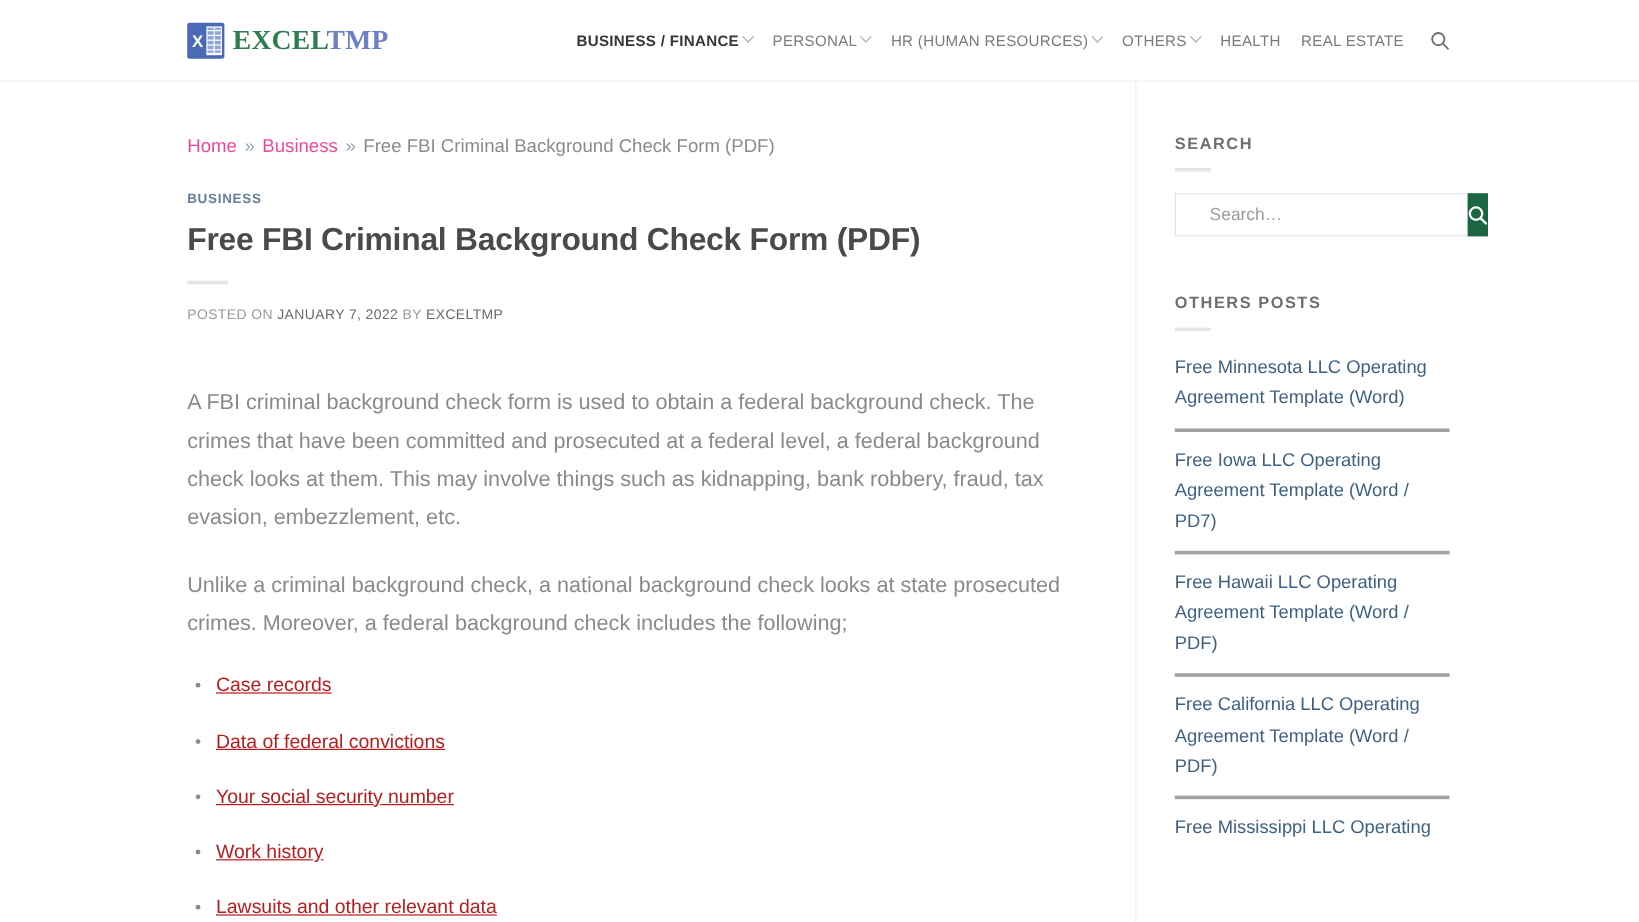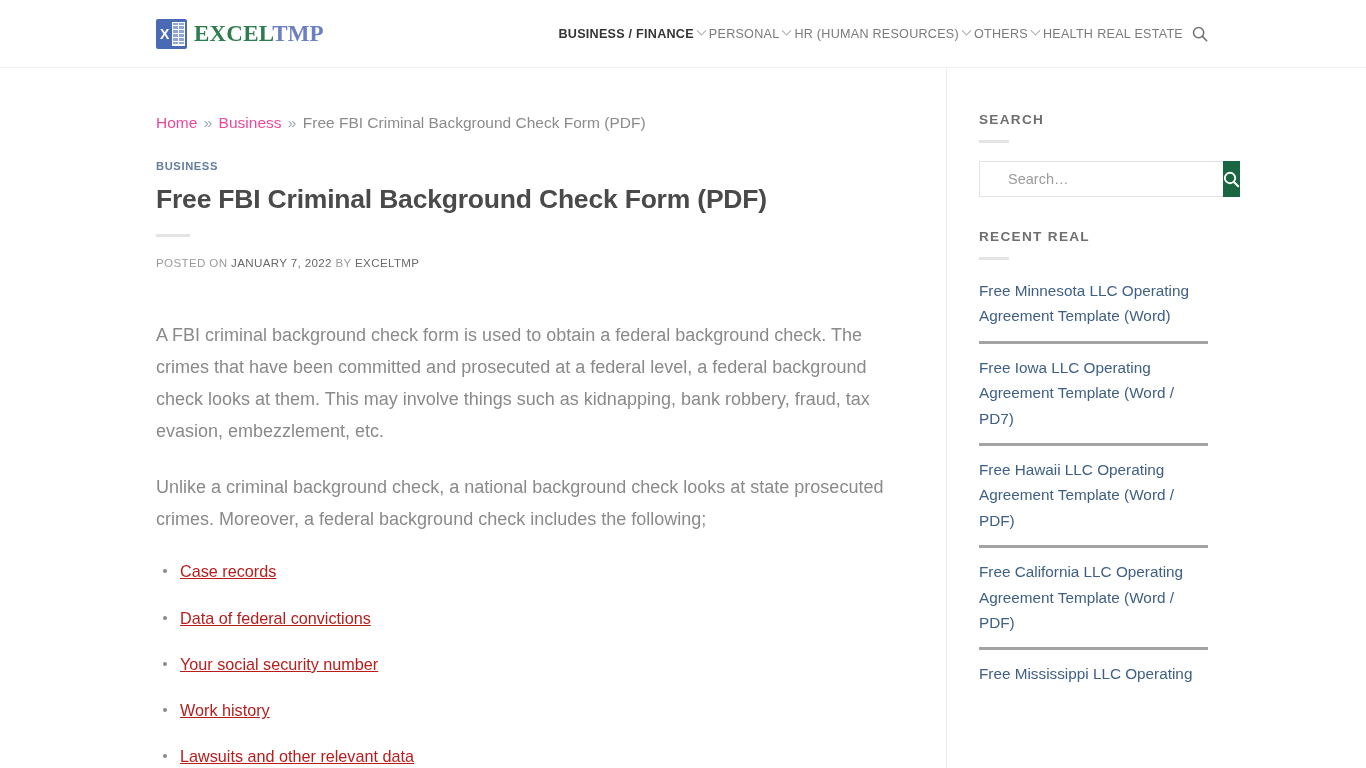--- a/index.html
+++ b/index.html
@@ -86,21 +86,21 @@
     font-weight: bold;
     letter-spacing: 0.2px;
     line-height: 1;
   }
   .logo-text .excel { color: #2f7d4f; }
   .logo-text .tmp { color: #6a7fc4; }
 
   nav.main-nav {
     display: flex;
     align-items: center;
-    gap: 4px;
+    gap: 17px;
   }
   .nav-item {
     font-size: 12.6px;
     letter-spacing: 0.25px;
     color: #7b7b7b;
     text-decoration: none;
     white-space: nowrap;
     display: flex;
     align-items: center;
     gap: 4px;
@@ -219,21 +219,21 @@
     position: absolute;
     left: 7px;
     top: 10px;
     width: 4px;
     height: 4px;
     border-radius: 50%;
     background: #8a8a8a;
   }
 
   
-  .widget { margin-bottom: 32px; }
+  .widget { margin-bottom: 48px; }
   .widget-title {
     font-size: 13.6px;
     letter-spacing: 1.3px;
     color: #6f6f6f;
     font-weight: 600;
     margin-bottom: 13px;
   }
   .widget-rule {
     width: 30px;
     height: 3px;
@@ -395,21 +395,21 @@
         <button class="search-submit" type="submit">
           <svg width="17" height="17" viewBox="0 0 16 16" aria-hidden="true">
             <circle cx="6.6" cy="6.6" r="4.9" fill="none" stroke="#ffffff" stroke-width="1.8"></circle>
             <line x1="10.3" y1="10.3" x2="14.3" y2="14.3" stroke="#ffffff" stroke-width="1.9" stroke-linecap="round"></line>
           </svg>
         </button>
       </form>
     </section>
 
     <section class="widget">
-      <div class="widget-title">RECENT REAL</div>
+      <div class="widget-title">OTHERS POSTS</div>
       <div class="widget-rule"></div>
       <ul class="recent-list">
         <li>
           <a href="#">Free Minnesota LLC Operating Agreement Template (Word)</a>
         </li>
         <li>
           <a href="#">Free Iowa LLC Operating Agreement Template (Word / PD7)</a>
         </li>
         <li>
           <a href="#">Free Hawaii LLC Operating Agreement Template (Word / PDF)</a>

